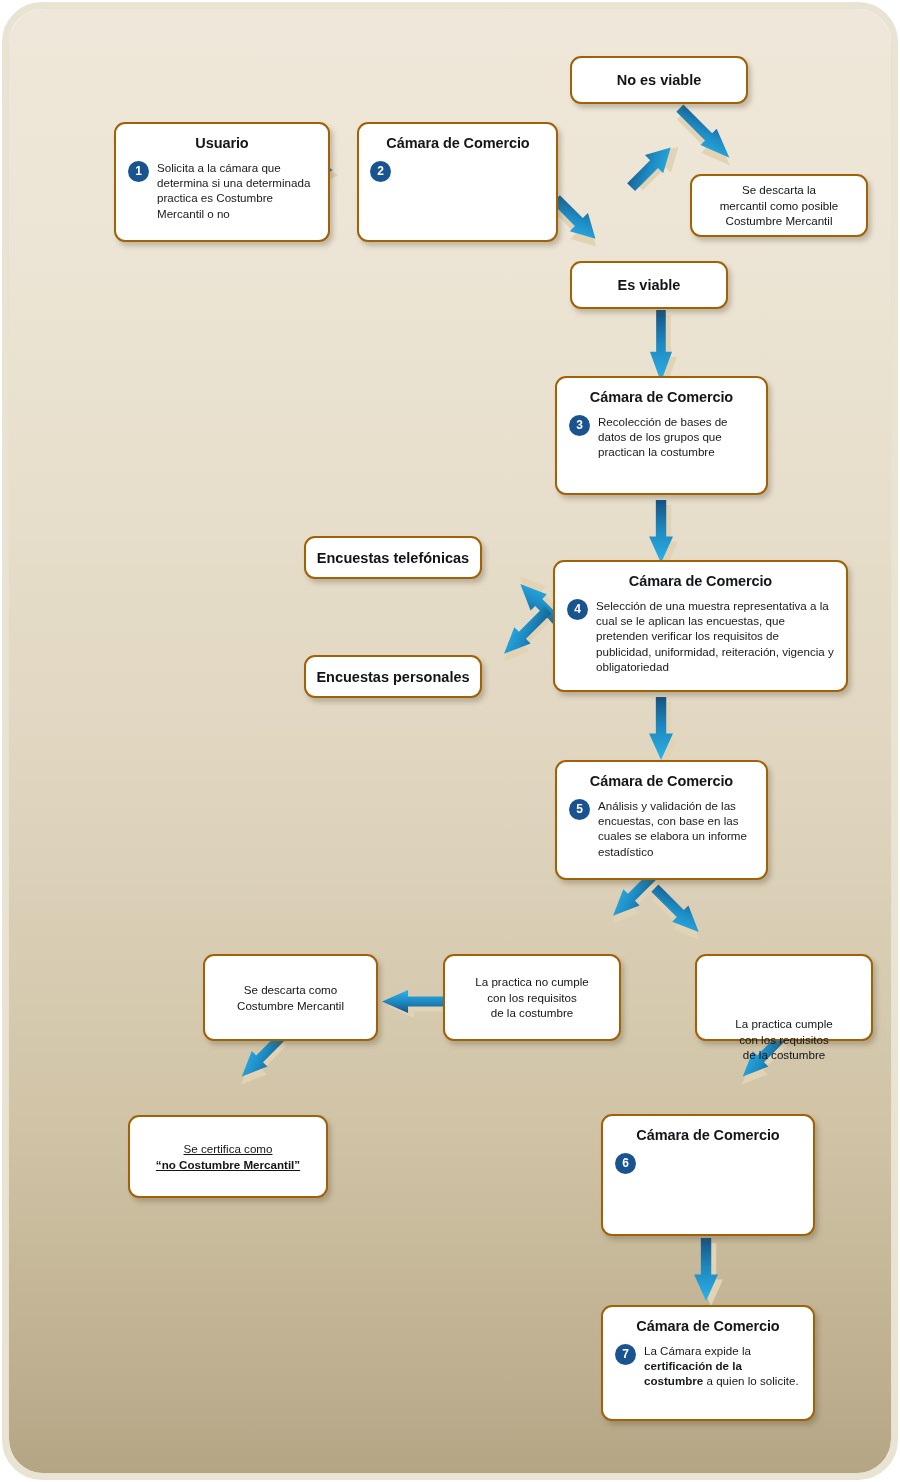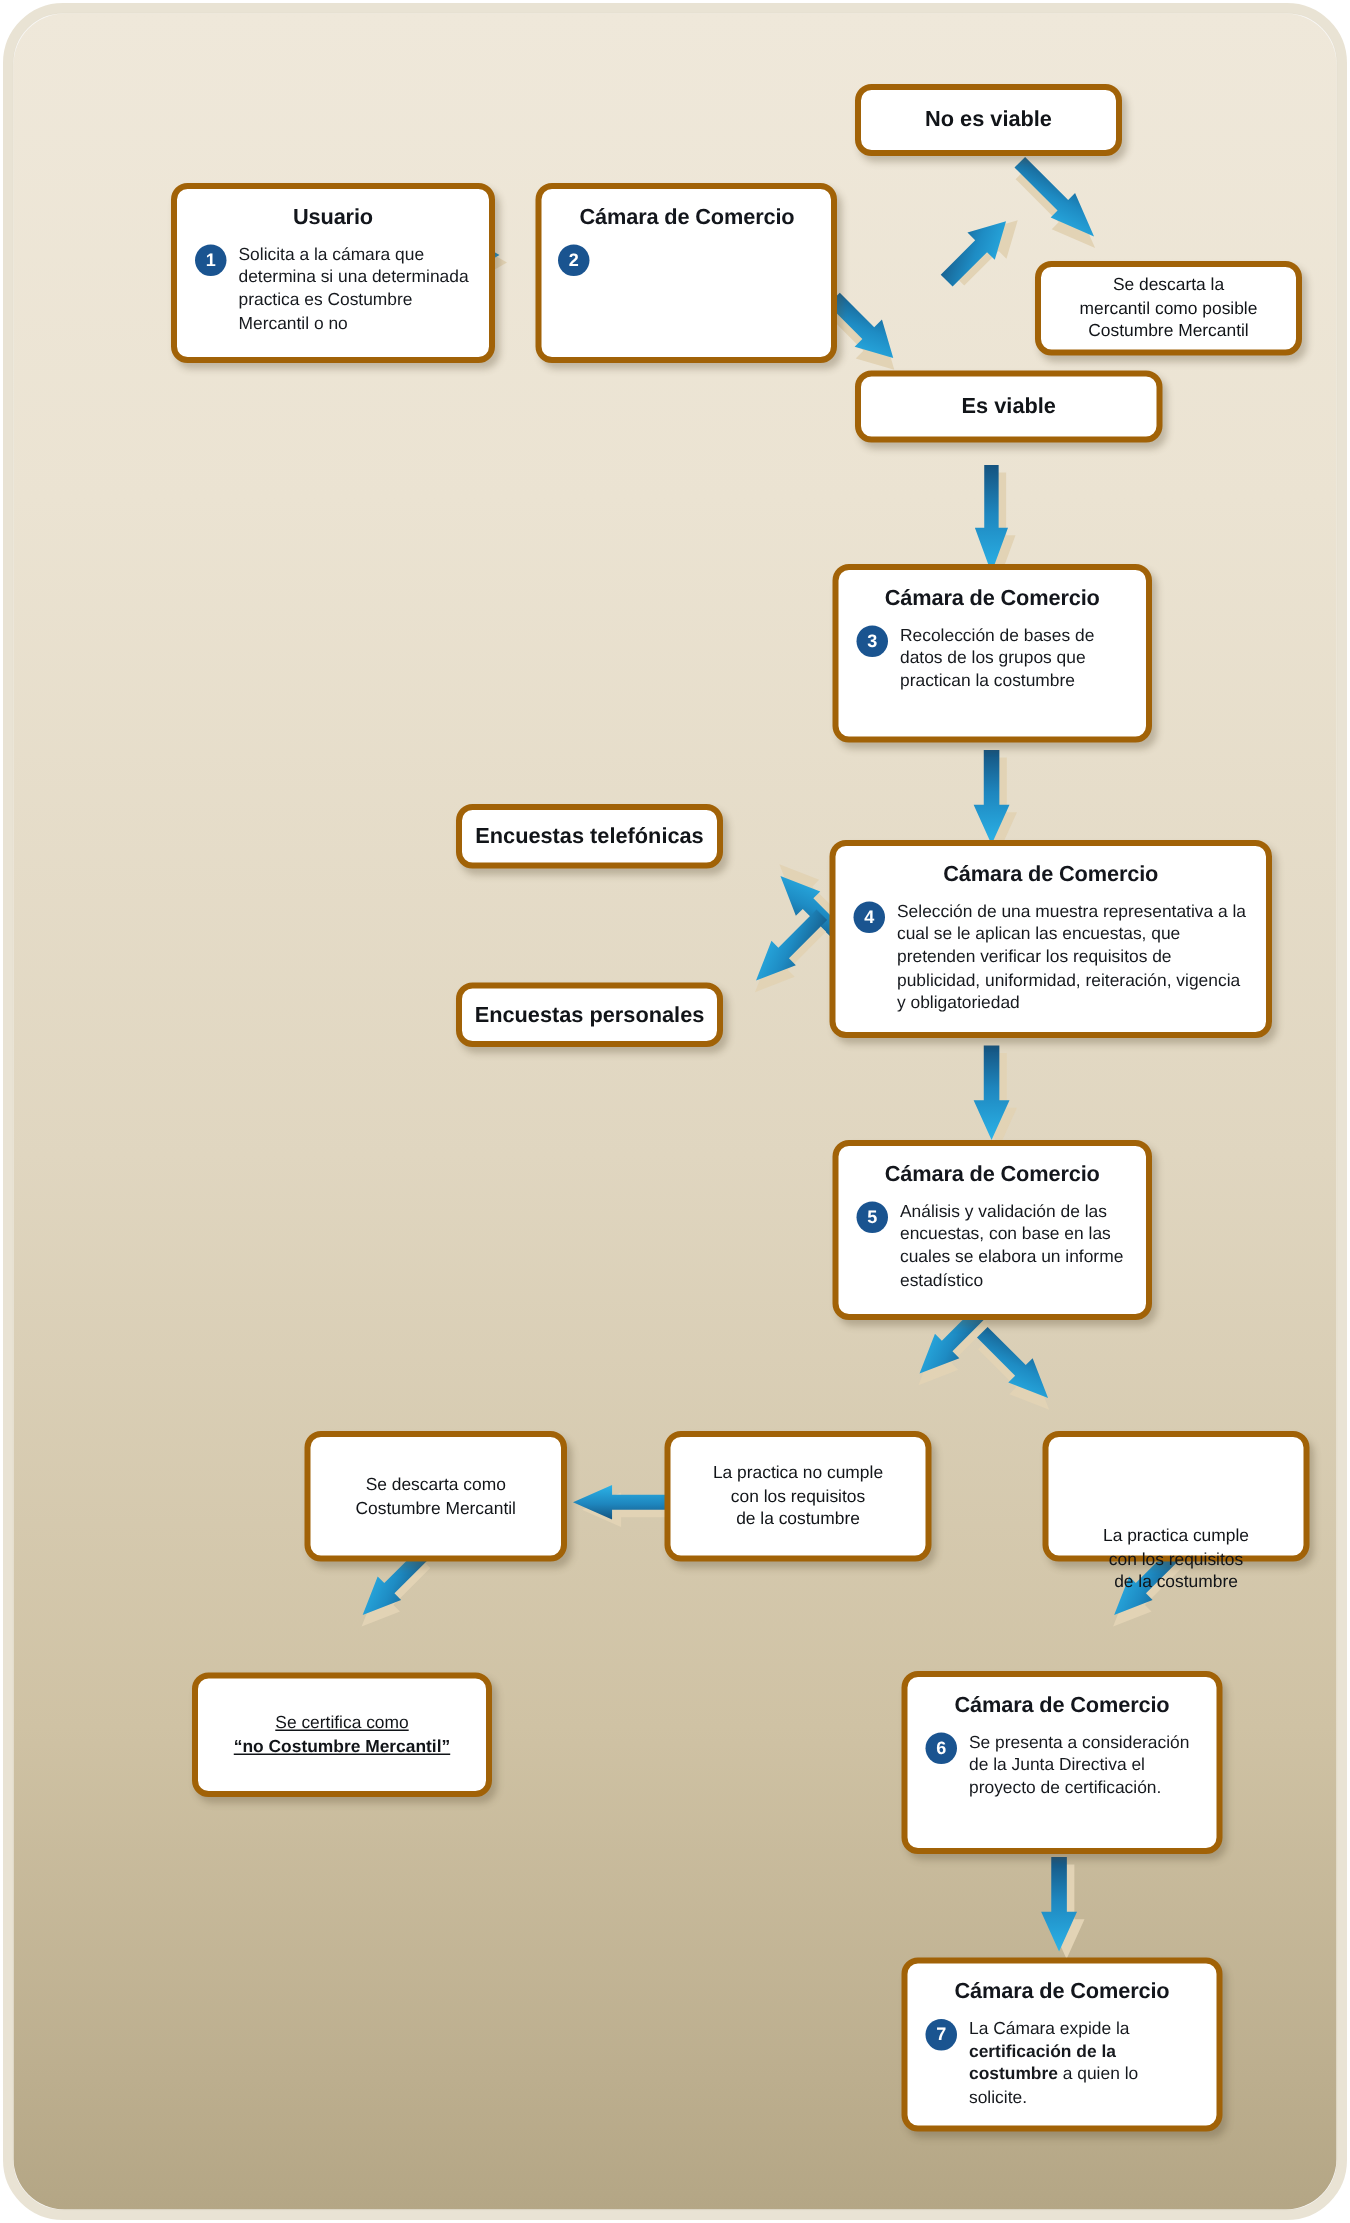--- a/index.html
+++ b/index.html
@@ -16,21 +16,21 @@
   #panel::before{
     content:"";position:absolute;left:-7px;top:-7px;right:-7px;bottom:-7px;
     border-radius:40px;border:7px solid rgba(226,217,198,0.75);
     pointer-events:none;
   }
   #canvas{position:absolute;left:0;top:0;width:900px;height:1482px;}
 
   
   .box{
     position:absolute;box-sizing:border-box;
-    background:#ffffff;border:4px solid #a16207;border-radius:11px;
+    background:#ffffff;border:2px solid #a16207;border-radius:11px;
     box-shadow:3px 4px 5px rgba(90,75,50,0.30);
     color:#111418;
   }
   .box .title{
     font-weight:bold;font-size:14.5px;text-align:center;color:#13161c;
     letter-spacing:-0.1px;
   }
   .box .body{font-size:11.6px;line-height:1.31;color:#16191e;}
   .rowtxt{display:flex;align-items:flex-start;}
   .badge{
@@ -199,21 +199,21 @@
 </div>
 
 <div class="box" style="left:690px;top:174px;width:178px;height:63px;">
   <div class="centered" style="flex-direction:column;">
     <div class="plain">Se descarta la</div>
     <div class="plain">mercantil como posible</div>
     <div class="plain">Costumbre Mercantil</div>
   </div>
 </div>
 
-<div class="box" style="left:570px;top:247px;width:205px;height:48px;">
+<div class="box" style="left:570px;top:261px;width:158px;height:48px;">
   <div class="centered bold-head">Es viable</div>
 </div>
 
 <div class="box" style="left:555px;top:376px;width:213px;height:119px;padding:11px 12px 10px 12px;">
   <div class="title">Cámara de Comercio</div>
   <div class="body rowtxt" style="margin-top:9px;">
     <div class="badge">3</div>
     <div>Recolección de bases de datos de los grupos que practican la costumbre</div>
   </div>
 </div>
@@ -269,21 +269,20 @@
   <div class="centered" style="flex-direction:column;">
     <div class="plain">Se certifica como</div>
     <div class="plain b">“no Costumbre Mercantil”</div>
   </div>
 </div>
 
 <div class="box" style="left:601px;top:1114px;width:214px;height:122px;padding:11px 12px 10px 12px;">
   <div class="title">Cámara de Comercio</div>
   <div class="body rowtxt" style="margin-top:9px;">
     <div class="badge">6</div>
-    <div>Se presenta a consideración de la Junta Directiva el proyecto de certificación.</div>
   </div>
 </div>
 
 <div class="box" style="left:601px;top:1305px;width:214px;height:116px;padding:11px 12px 10px 12px;">
   <div class="title">Cámara de Comercio</div>
   <div class="body rowtxt" style="margin-top:9px;">
     <div class="badge">7</div>
     <div>
       <span>La Cámara expide la </span><span class="b">certificación de la costumbre</span><span> a quien lo solicite.</span>
     </div>

